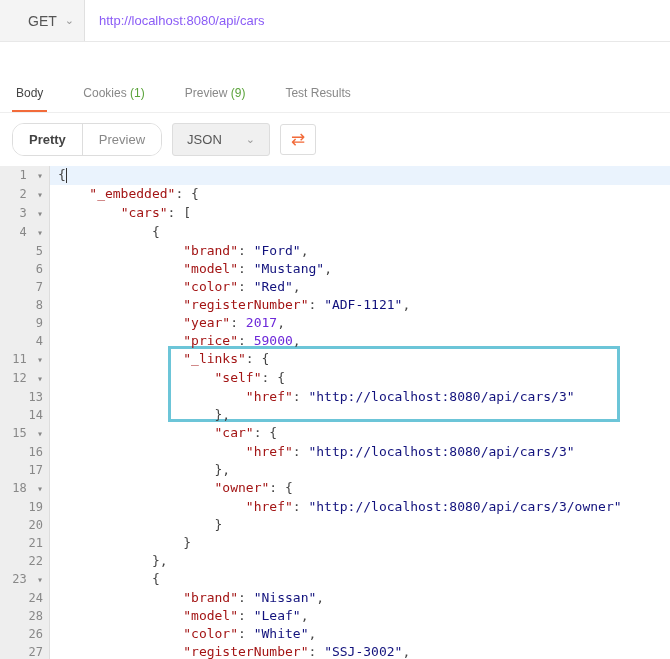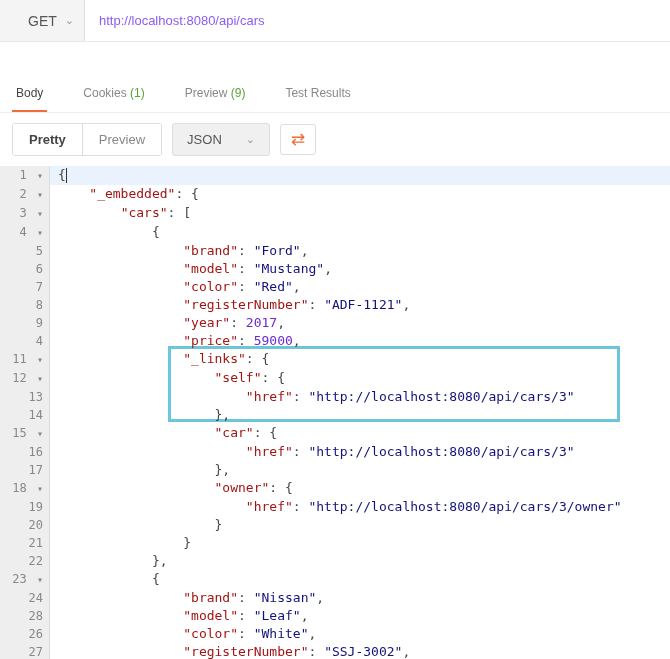--- a/index.html
+++ b/index.html
@@ -60,21 +60,21 @@
     .badge { color: #5aa33a; font-weight: 400; }
     .view-controls {
       display: flex;
       align-items: center;
       gap: 10px;
       padding: 10px 12px;
     }
     .view-group {
       display: flex;
       border: 1px solid #ddd;
-      border-radius: 3px;
+      border-radius: 12px;
       overflow: hidden;
     }
     .view-btn {
       background: #fff;
       border: none;
       padding: 8px 16px;
       color: #888;
       font-size: 13px;
       cursor: pointer;
       border-right: 1px solid #ddd;

